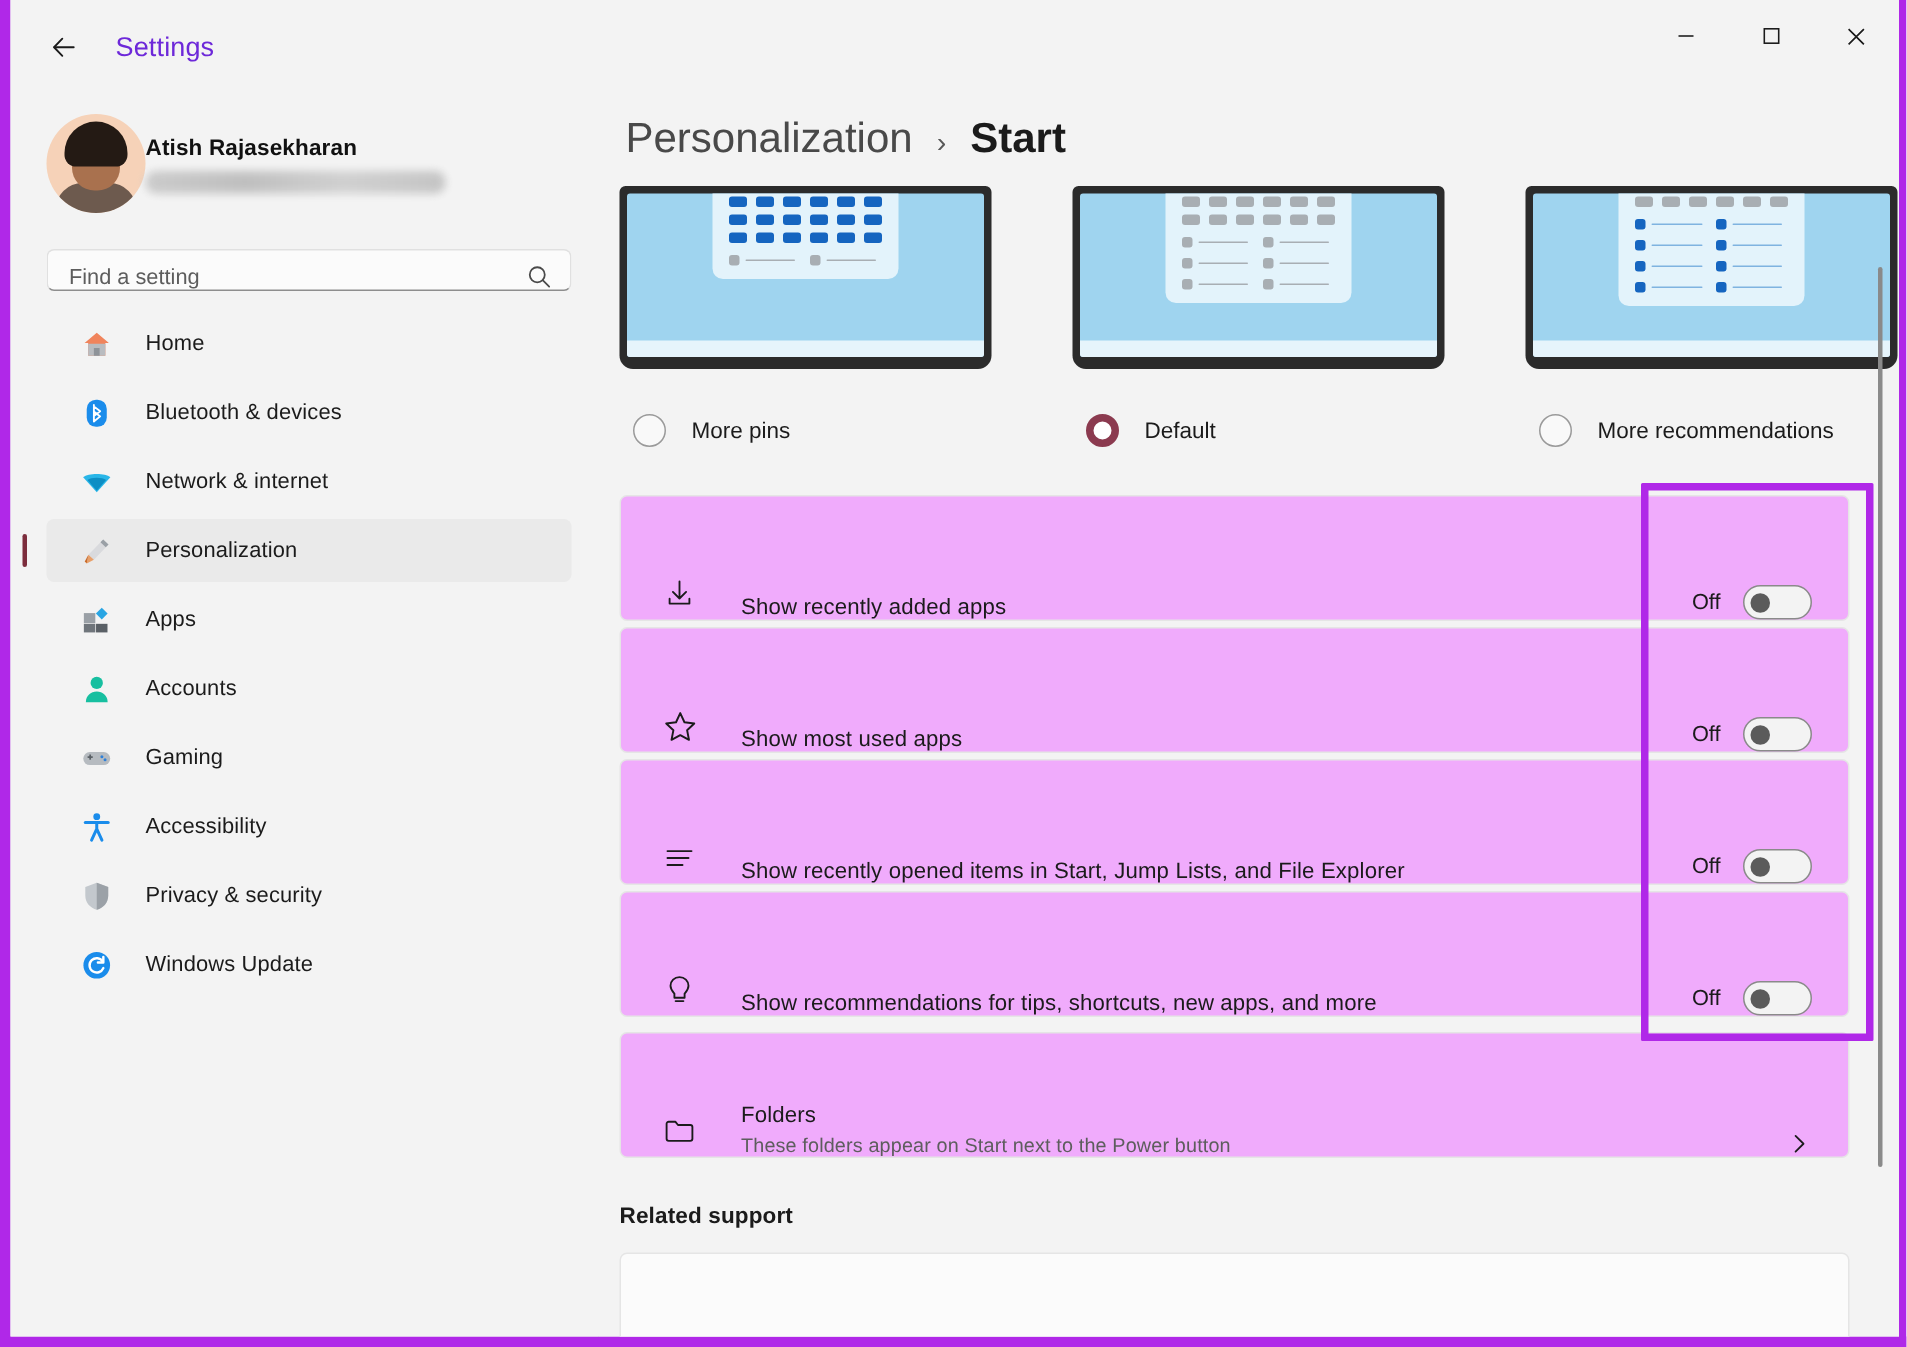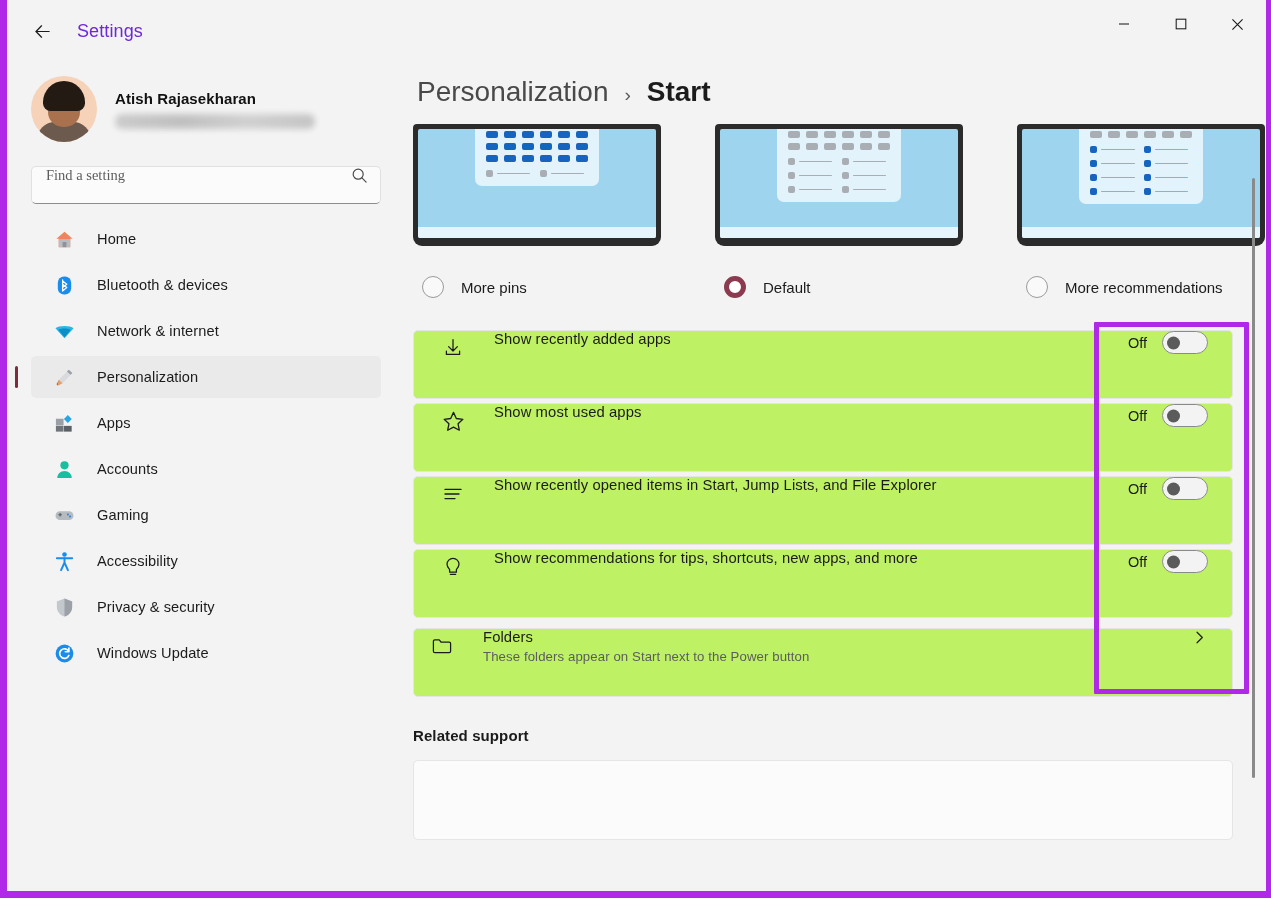--- a/index.html
+++ b/index.html
@@ -59,37 +59,36 @@
     background: #241a14; border-radius: 22px 22px 8px 8px;
   }
   .avatar .face {
     position: absolute; left: 17px; top: 15px; width: 32px; height: 36px;
     background: #a9714e; border-radius: 16px 16px 15px 15px;
   }
   .avatar .body {
     position: absolute; left: 6px; bottom: -6px; width: 54px; height: 26px;
     background: #6d5a4e; border-radius: 18px 18px 0 0;
   }
-  .acct-text { margin-left: 18px; }
+  .acct-text { }
   .acct-name {
     font-size: 15px; font-weight: bold; color: #111; letter-spacing: .1px;
   }
   .acct-email {
     margin-top: 7px; width: 200px; height: 15px; border-radius: 7px;
     background: linear-gradient(90deg,#c9c9c9,#bdbdbd,#cfcfcf,#c2c2c2);
     filter: blur(3px); opacity: .95;
   }
 
   .searchwrap { padding: 24px 18px 0 24px; }
   .searchbox {
-    height: 38px; background: #fbfbfb; border: 1px solid #e0e0e0;
+    height: 28px; background: #fbfbfb; border: 1px solid #e0e0e0;
     border-bottom: 1px solid #8d8d8d;
-    border-radius: 5px; display: flex; align-items: flex-start;
+    border-radius: 5px; display: flex; align-items: flex-end;
     padding: 0 12px 0 14px;
-    font-family: Liberation Serif, serif;
   }
   .searchbox input {
     flex: 1; border: 0; outline: 0; background: transparent;
     font-family: inherit; font-size: 14.5px; color: #1b1b1b;
   }
   .searchbox input::placeholder { color: #5d5d5d; }
 
   .navlist { margin-top: 14px; }
   .navitem {
     position: relative; display: flex; align-items: center;
@@ -161,22 +160,22 @@
     border: 1.6px solid #9a9a9a; background: #f9f9f9; flex: none;
   }
   .radio.checked {
     border: 5.5px solid #8b3a4f; background: #ffffff;
   }
   .radiolabel { margin-left: 17px; font-size: 15px; color: #1b1b1b; }
 
   
   .cards { margin-top: 32px; padding: 0 33px 0 14px; }
   .card {
-    background: #bef264; border: 1px solid #e5e5e5; border-radius: 5px;
-    display: flex; align-items: flex-start; height: 69px;
+    background: #f0abfc; border: 1px solid #e5e5e5; border-radius: 5px;
+    display: flex; align-items: flex-end; height: 84px;
     padding: 0 24px 0 22px; margin-bottom: 4px;
   }
   .card-icon {
     width: 34px; height: 34px; flex: none; margin-right: 24px;
     display: flex; align-items: center; justify-content: center;
     color: #1b1b1b;
   }
   .card-main { flex: 1; min-width: 0; }
   .card-title { font-size: 14.8px; color: #1b1b1b; letter-spacing: .1px; }
   .card-sub {
@@ -676,21 +675,21 @@
             <div class="card-title">Show recommendations for tips, shortcuts, new apps, and more</div>
           </div>
           <div class="card-right">
             <span class="toggle-state">Off</span>
             <span class="toggle">
                 <span class="knob"></span>
               </span>
           </div>
         </div>
 
-        <div class="card" style="margin-top:10px;padding-left:11px;">
+        <div class="card" style="margin-top:10px;">
           <span class="card-icon">
             <svg width="26" height="26" viewBox="0 0 26 26">
               <path d="M4.4 8.2C4.4 7.4 5 6.8 5.8 6.8H10.2L12 9H20.2C21 9 21.6 9.6 21.6 10.4V18.2C21.6 19 21 19.6 20.2 19.6H5.8C5 19.6 4.4 19 4.4 18.2Z" stroke="#1b1b1b" stroke-width="1.25" fill="none" stroke-linejoin="round"></path>
             </svg>
           </span>
           <div class="card-main">
             <div class="card-title">Folders</div>
             <div class="card-sub">These folders appear on Start next to the Power button</div>
           </div>
           <div class="card-right">

